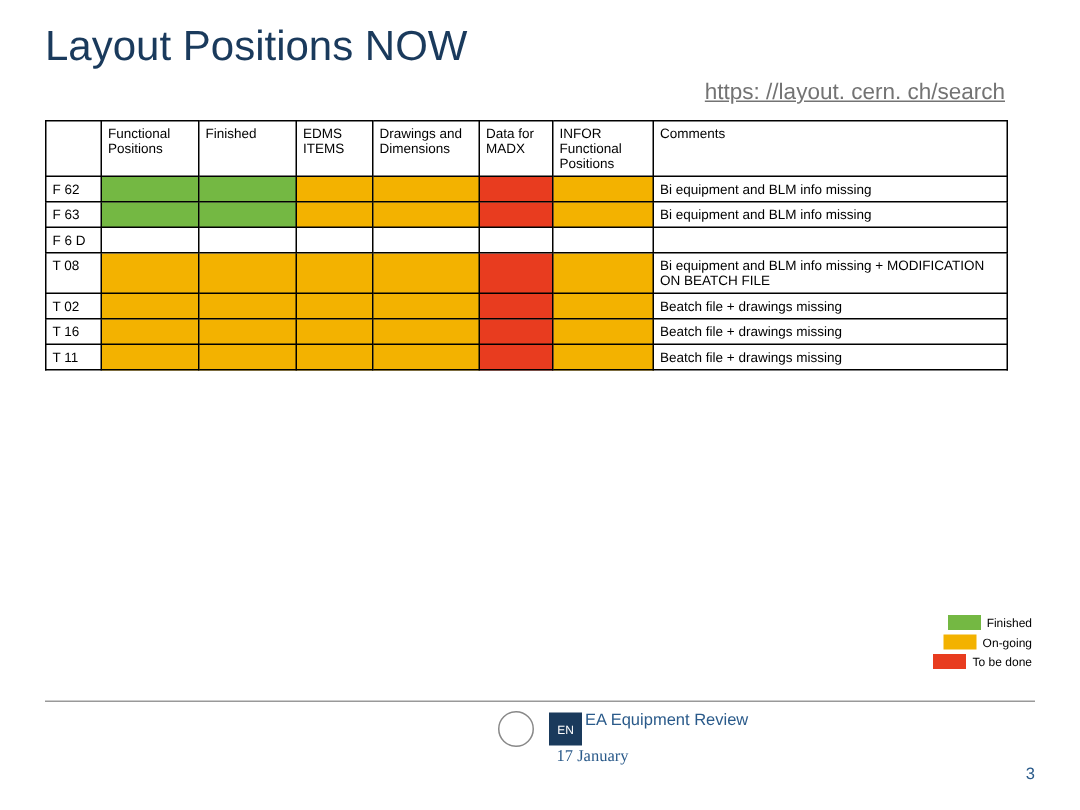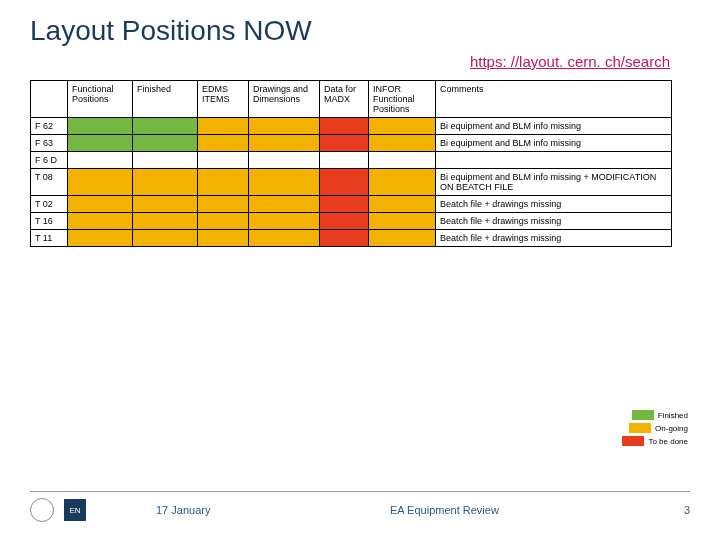--- a/index.html
+++ b/index.html
@@ -21,21 +21,21 @@
   }
   .title {
     font-size: 28px;
     color: #1a3a5c;
     font-weight: normal;
     margin: 5px 0 6px 0;
   }
   .link {
     text-align: right;
     font-size: 15px;
-    color: #be185d;
+    color: #737373;
     text-decoration: underline;
     margin: 0 0 10px 0;
     padding-right: 20px;
   }
   table.status {
     border-collapse: collapse;
     width: 642px;
     margin-top: 2px;
   }
   table.status th, table.status td {
@@ -84,20 +84,21 @@
     position: absolute;
     left: 30px;
     right: 30px;
     bottom: 18px;
     border-top: 1px solid #999;
     padding-top: 6px;
     display: flex;
     align-items: center;
     font-size: 11px;
     color: #666;
+    flex-direction: column;
   }
   .footer .logos {
     display: flex;
     gap: 10px;
     align-items: center;
   }
   .logo-circle {
     width: 22px;
     height: 22px;
     border: 1px solid #888;
@@ -111,21 +112,21 @@
   .logo-box {
     width: 22px;
     height: 22px;
     background: #1a3a5c;
     color: #fff;
     font-size: 8px;
     display: flex;
     align-items: center;
     justify-content: center;
   }
-  .footer .date { margin-left: 70px; color: #2a5a8a; }
+  .footer .date { margin-left: 70px; color: #2a5a8a; font-family: Liberation Serif, serif; }
   .footer .name { position:absolute; left: 360px; color: #2a5a8a; }
   .footer .pgno { margin-left: auto; color: #2a5a8a; }
 </style>
 </head>
 <body>
 
 <div class="slide">
   <h1 class="title">Layout Positions NOW</h1>
   <div class="link">https: //layout. cern. ch/search</div>
 

